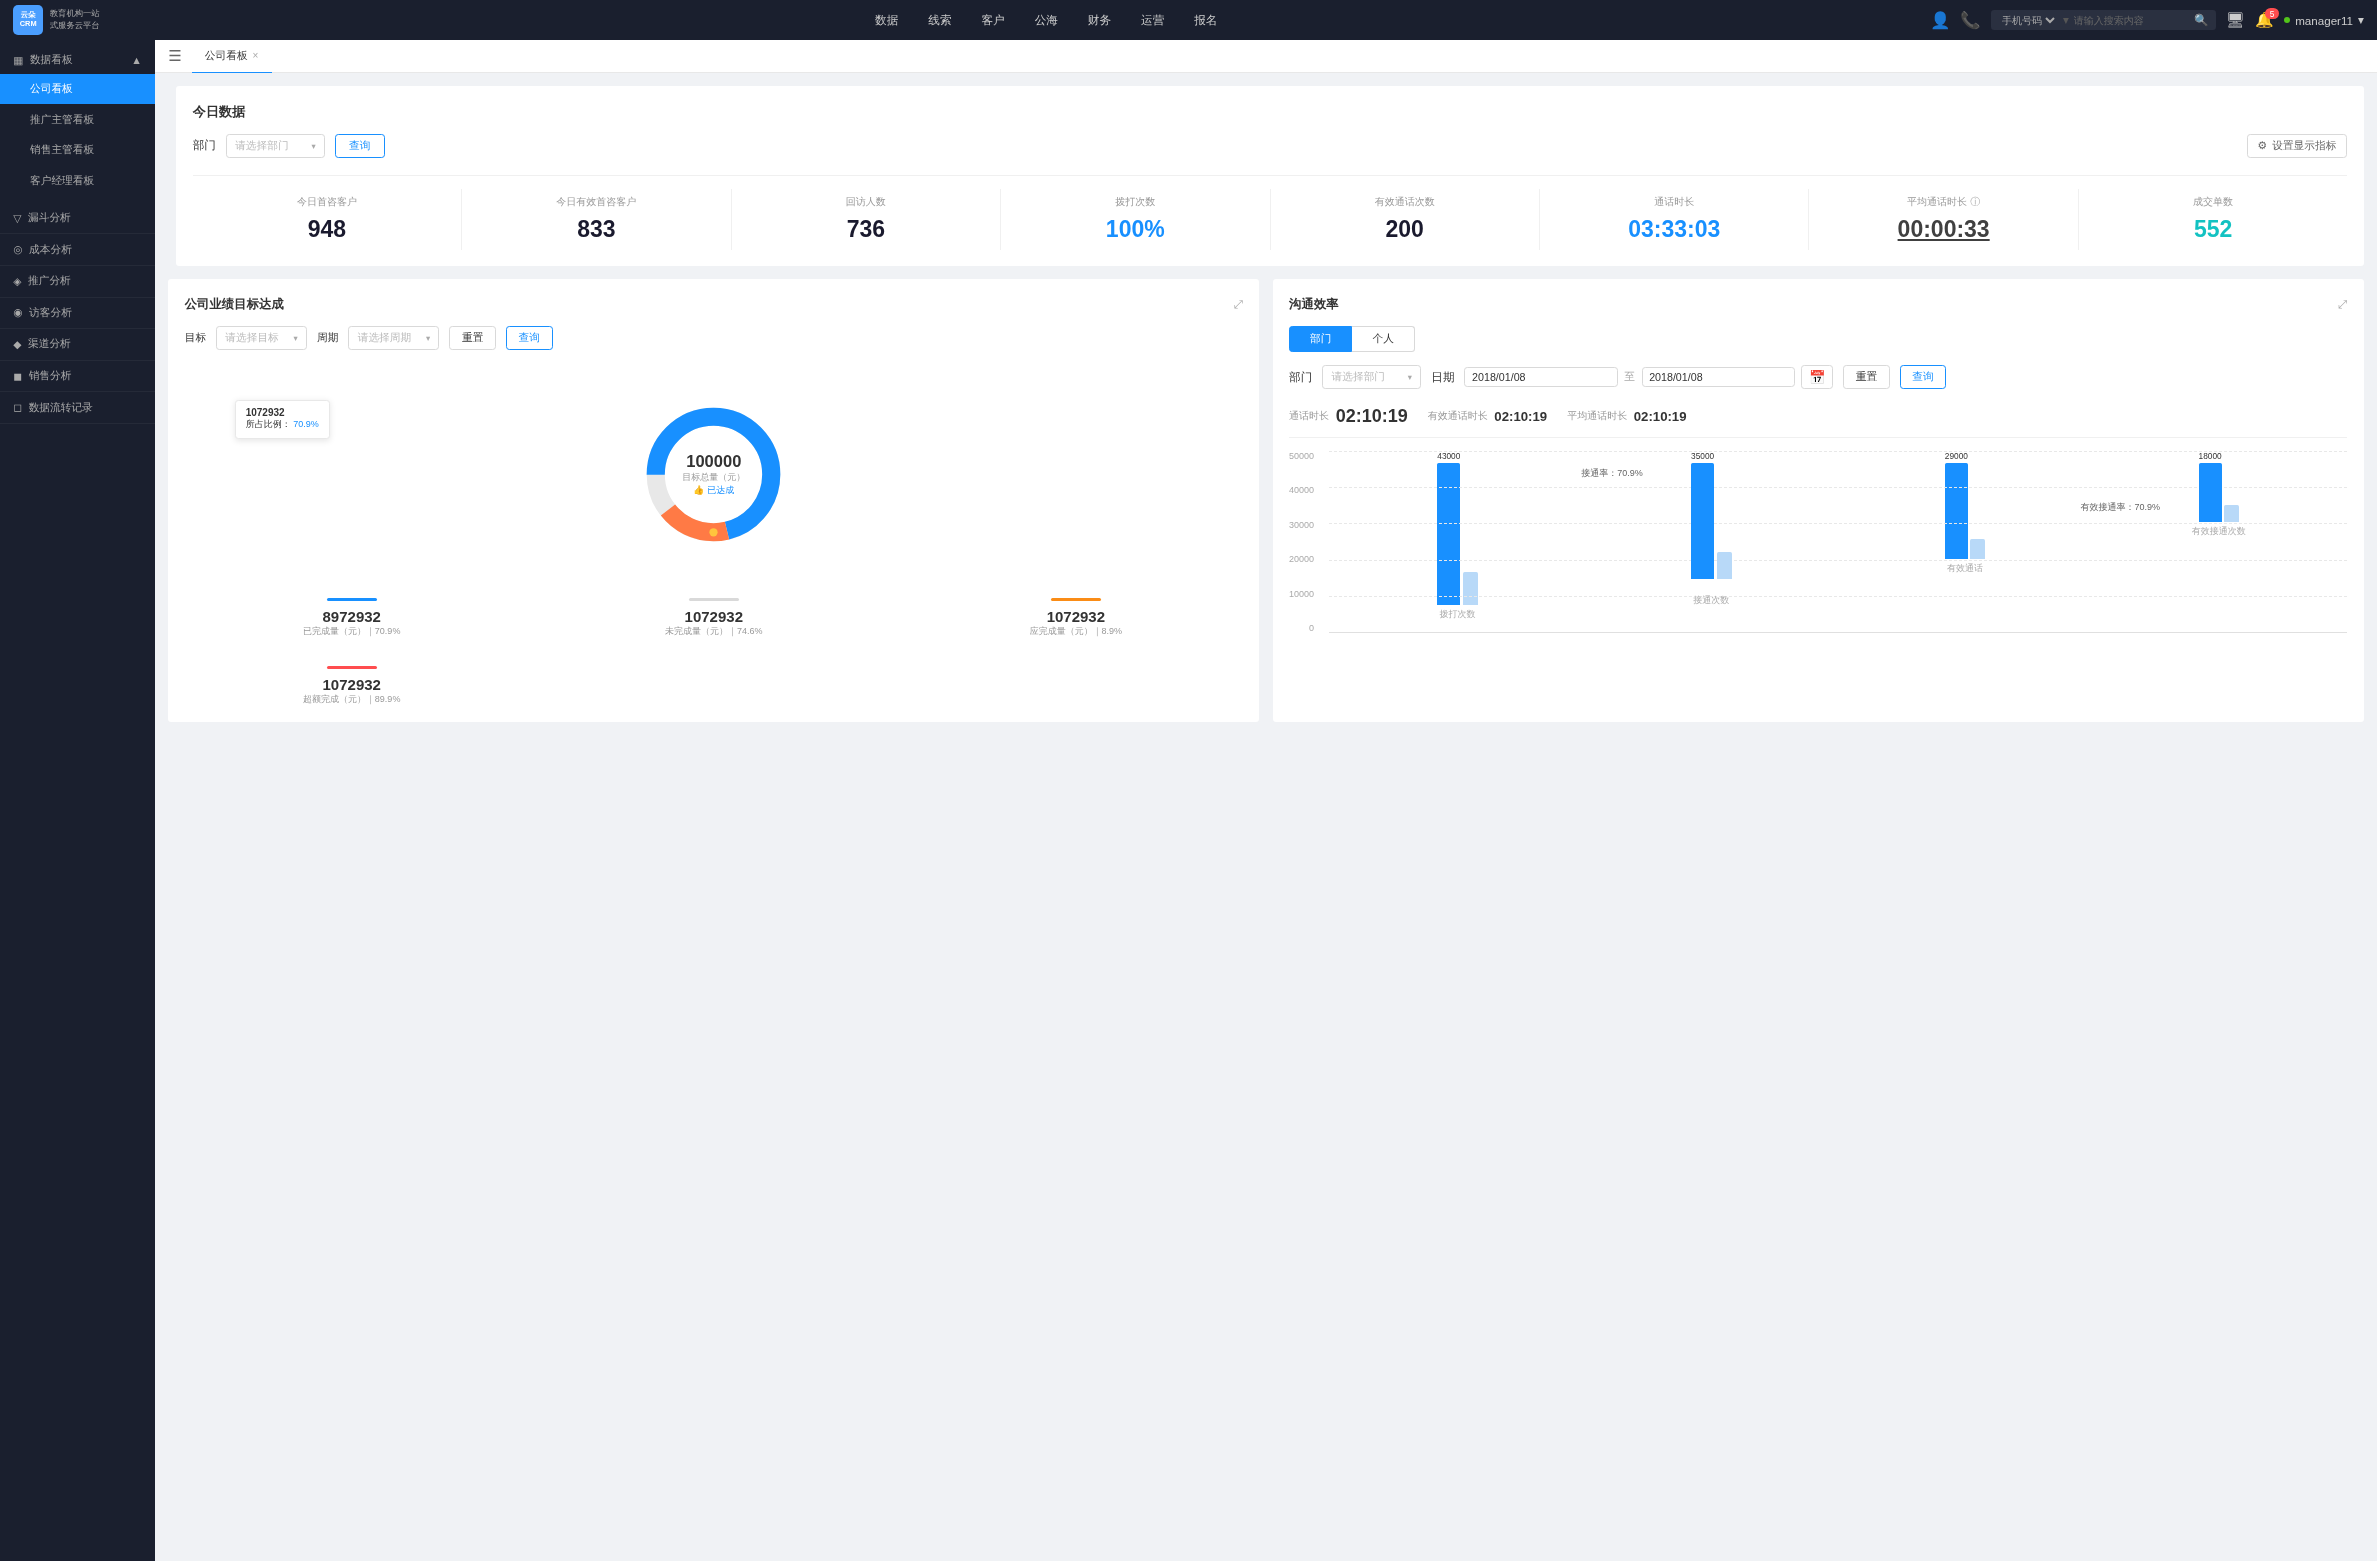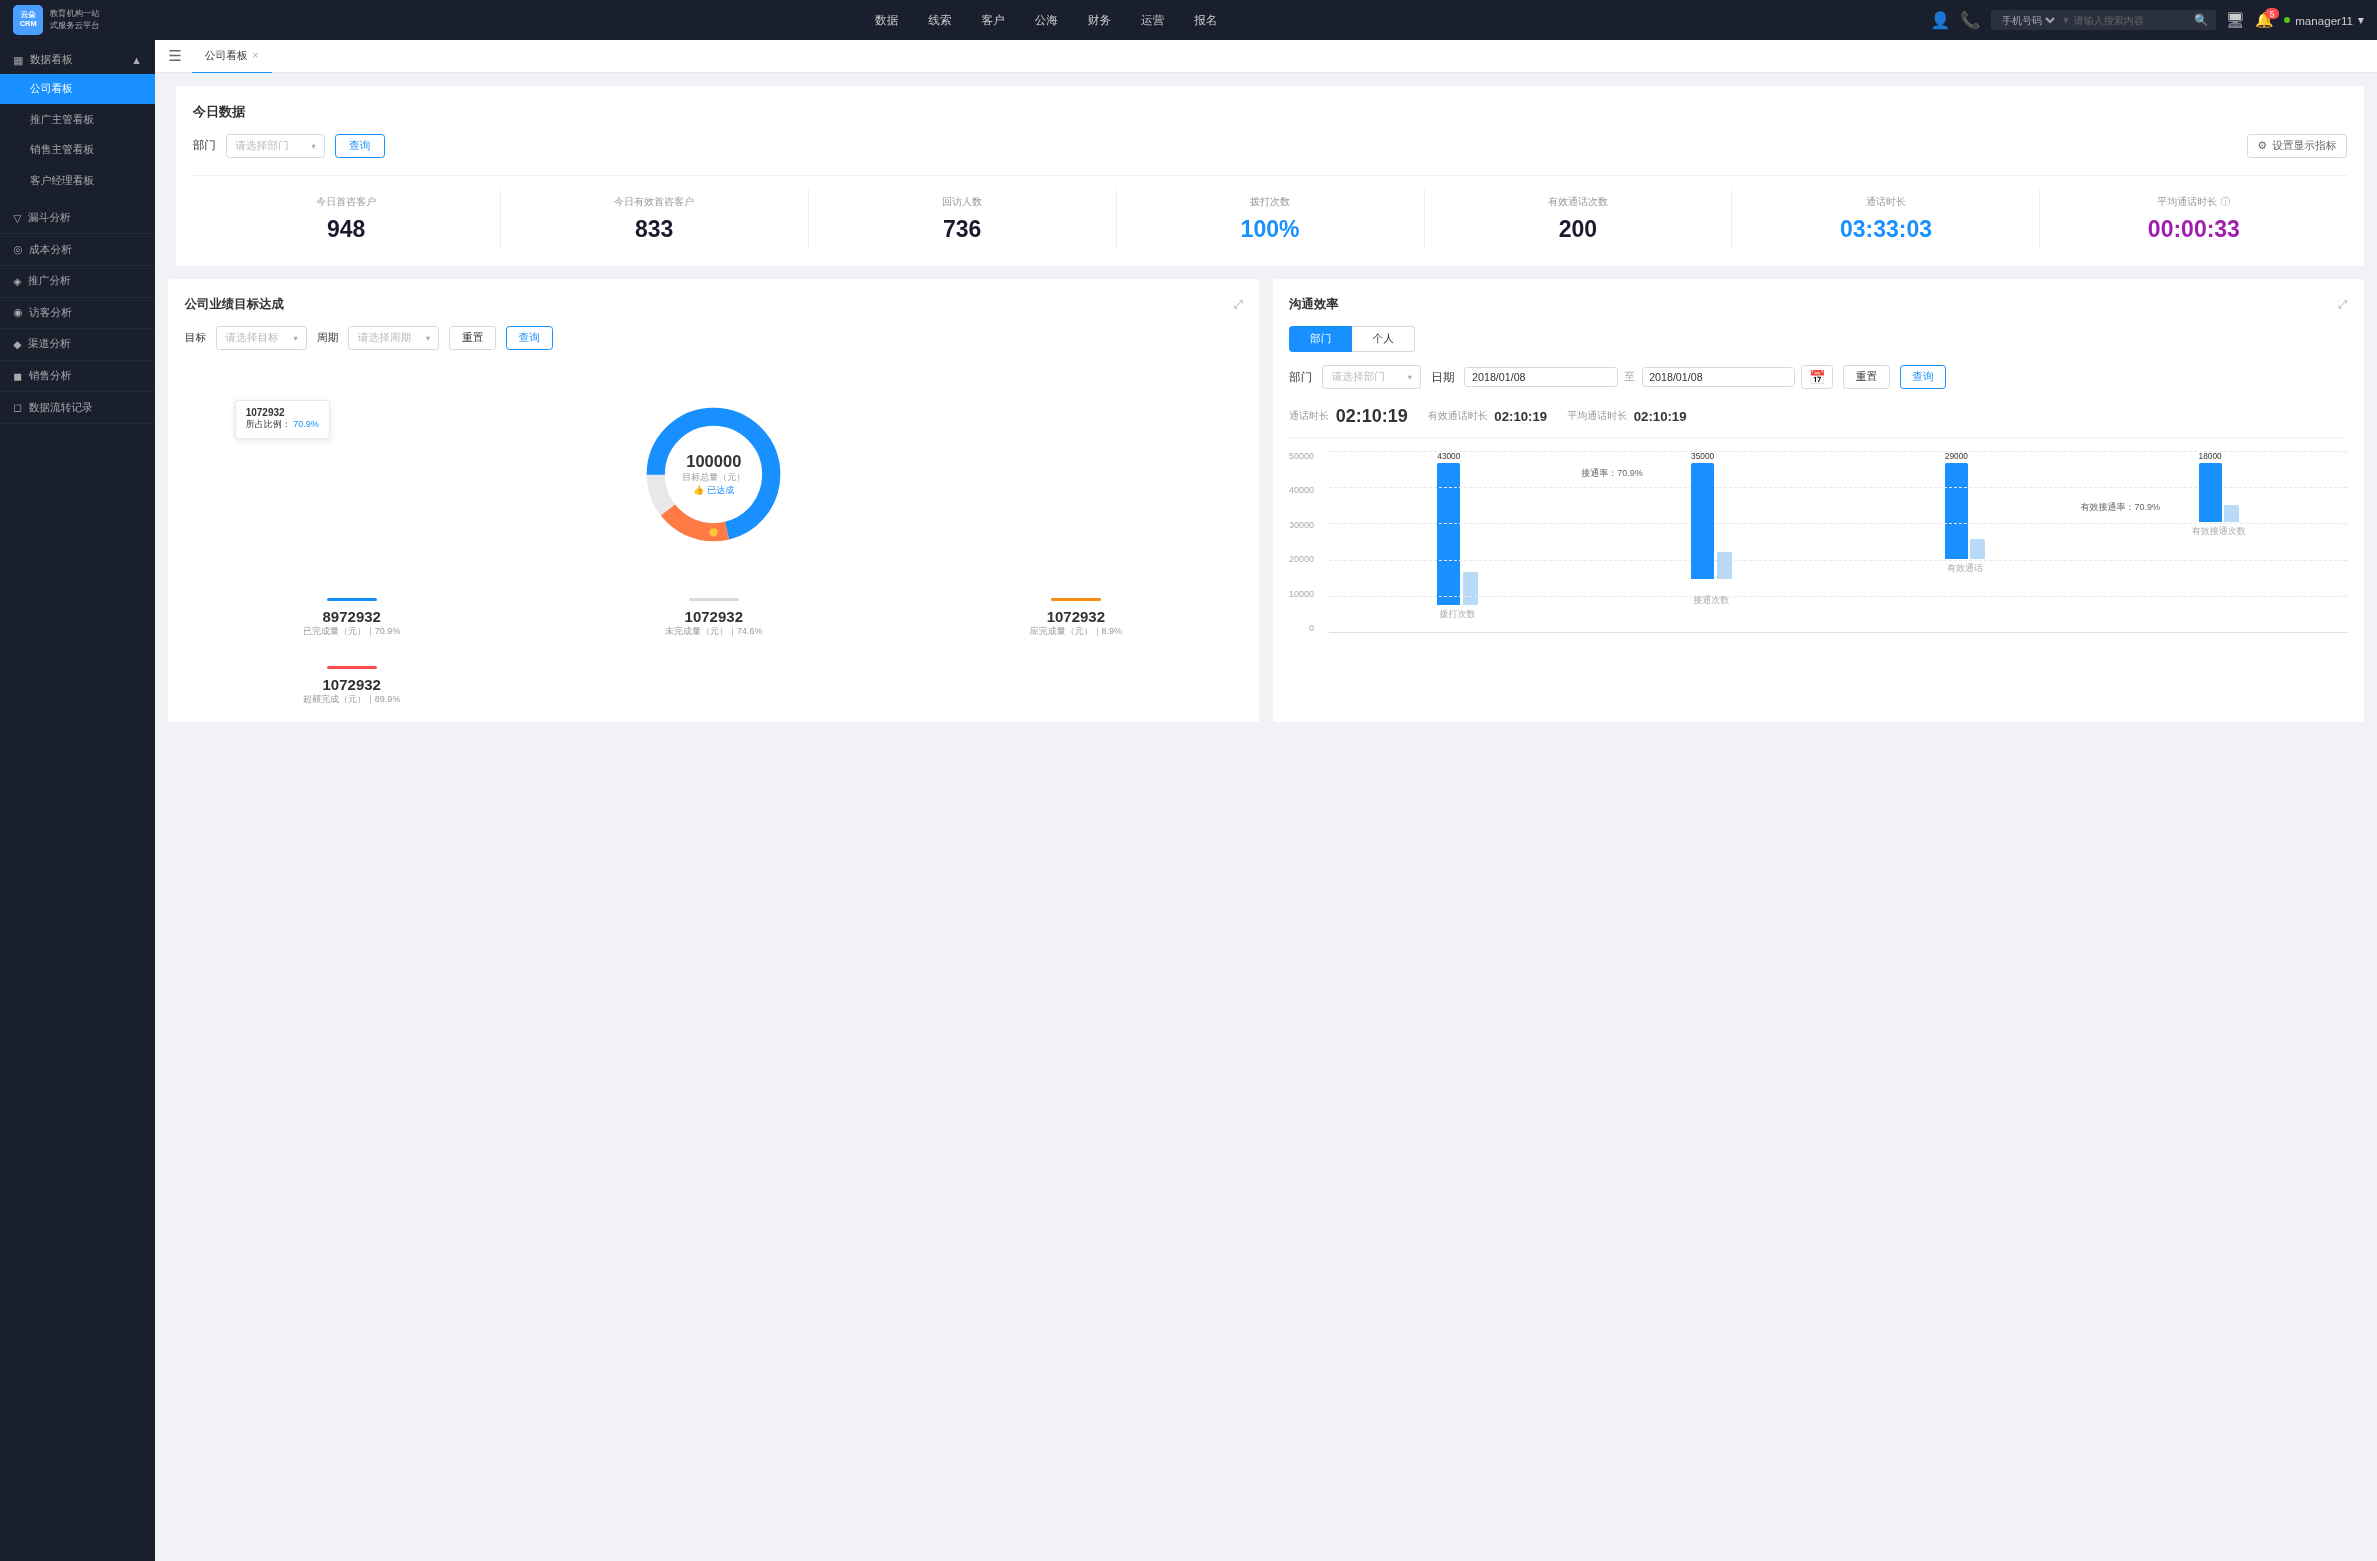--- a/index.html
+++ b/index.html
@@ -55,21 +55,21 @@
     .btn-query { background: white; border: 0.8px solid #1890ff; color: #1890ff; padding: 4.1px 13.2px; border-radius: 3.3px; cursor: pointer; font-size: 10.7px; }
     .btn-settings { display: flex; align-items: center; gap: 5px; border: 0.8px solid #d9d9d9; border-radius: 3.3px; padding: 4.1px 10px; cursor: pointer; color: #666; font-size: 10.7px; background: white; }
 
     .metrics-row { display: flex; gap: 0; border-top: 0.8px solid #f0f0f0; padding-top: 13.2px; }
     .metric-item { flex: 1; text-align: center; border-right: 0.8px solid #f0f0f0; padding: 6.6px 0; }
     .metric-item:last-child { border-right: none; }
     .metric-label { font-size: 10px; color: #999; margin-bottom: 6.6px; display: flex; align-items: center; justify-content: center; gap: 3.3px; }
     .metric-value { font-size: 23px; font-weight: bold; }
     .metric-value.dark { color: #1a1a2e; }
     .metric-value.blue { color: #1890ff; }
-    .metric-value.cyan { color: #a21caf; }
+    .metric-value.cyan { color: #404040; text-decoration: underline; }
 
     
     .bottom-panels { display: flex; gap: 13.2px; }
     .panel-left { flex: 1; background: white; border-radius: 3.3px; padding: 16.5px; min-height: 413px; }
     .panel-right { flex: 1; background: white; border-radius: 3.3px; padding: 16.5px; min-height: 413px; }
     .panel-header { display: flex; align-items: center; justify-content: space-between; margin-bottom: 13.2px; }
     .panel-title { font-size: 12.4px; font-weight: bold; }
     .expand-btn { color: #aaa; cursor: pointer; font-size: 11.6px; }
 
     
@@ -292,20 +292,24 @@
             <div class="metric-label">通话时长</div>
             <div class="metric-value blue">03:33:03</div>
           </div>
           <div class="metric-item">
             <div class="metric-label" style="display:flex;align-items:center;justify-content:center;gap:3.3px;">
               <span>平均通话时长</span>
               <span style="font-size:10px;color:#aaa;">ⓘ</span>
             </div>
             <div class="metric-value cyan">00:00:33</div>
           </div>
+          <div class="metric-item">
+            <div class="metric-label">成交单数</div>
+            <div class="metric-value" style="color:#13c2c2;font-size:23px;font-weight:bold;">552</div>
+          </div>
         </div>
       </div>
 
       <div class="bottom-panels">
 
         <div class="panel-left">
           <div class="panel-header">
             <div class="panel-title">公司业绩目标达成</div>
             <div class="expand-btn">⤢</div>
           </div>

